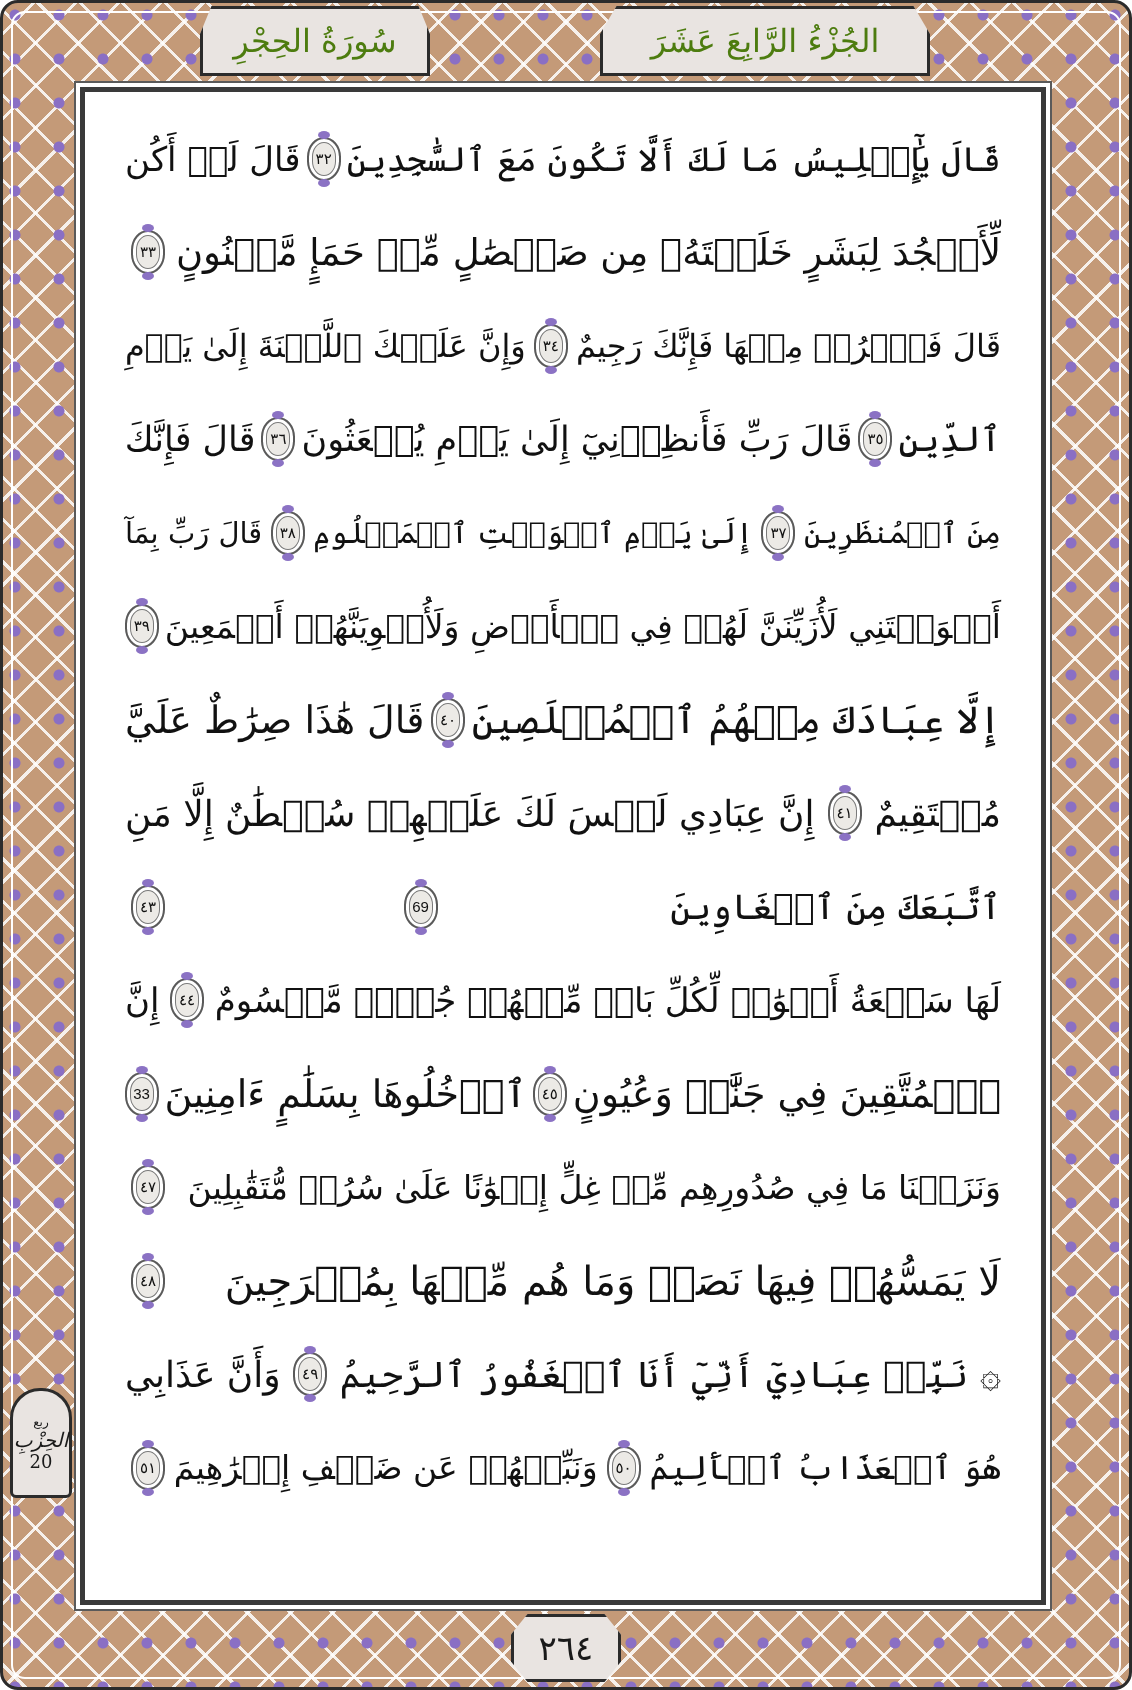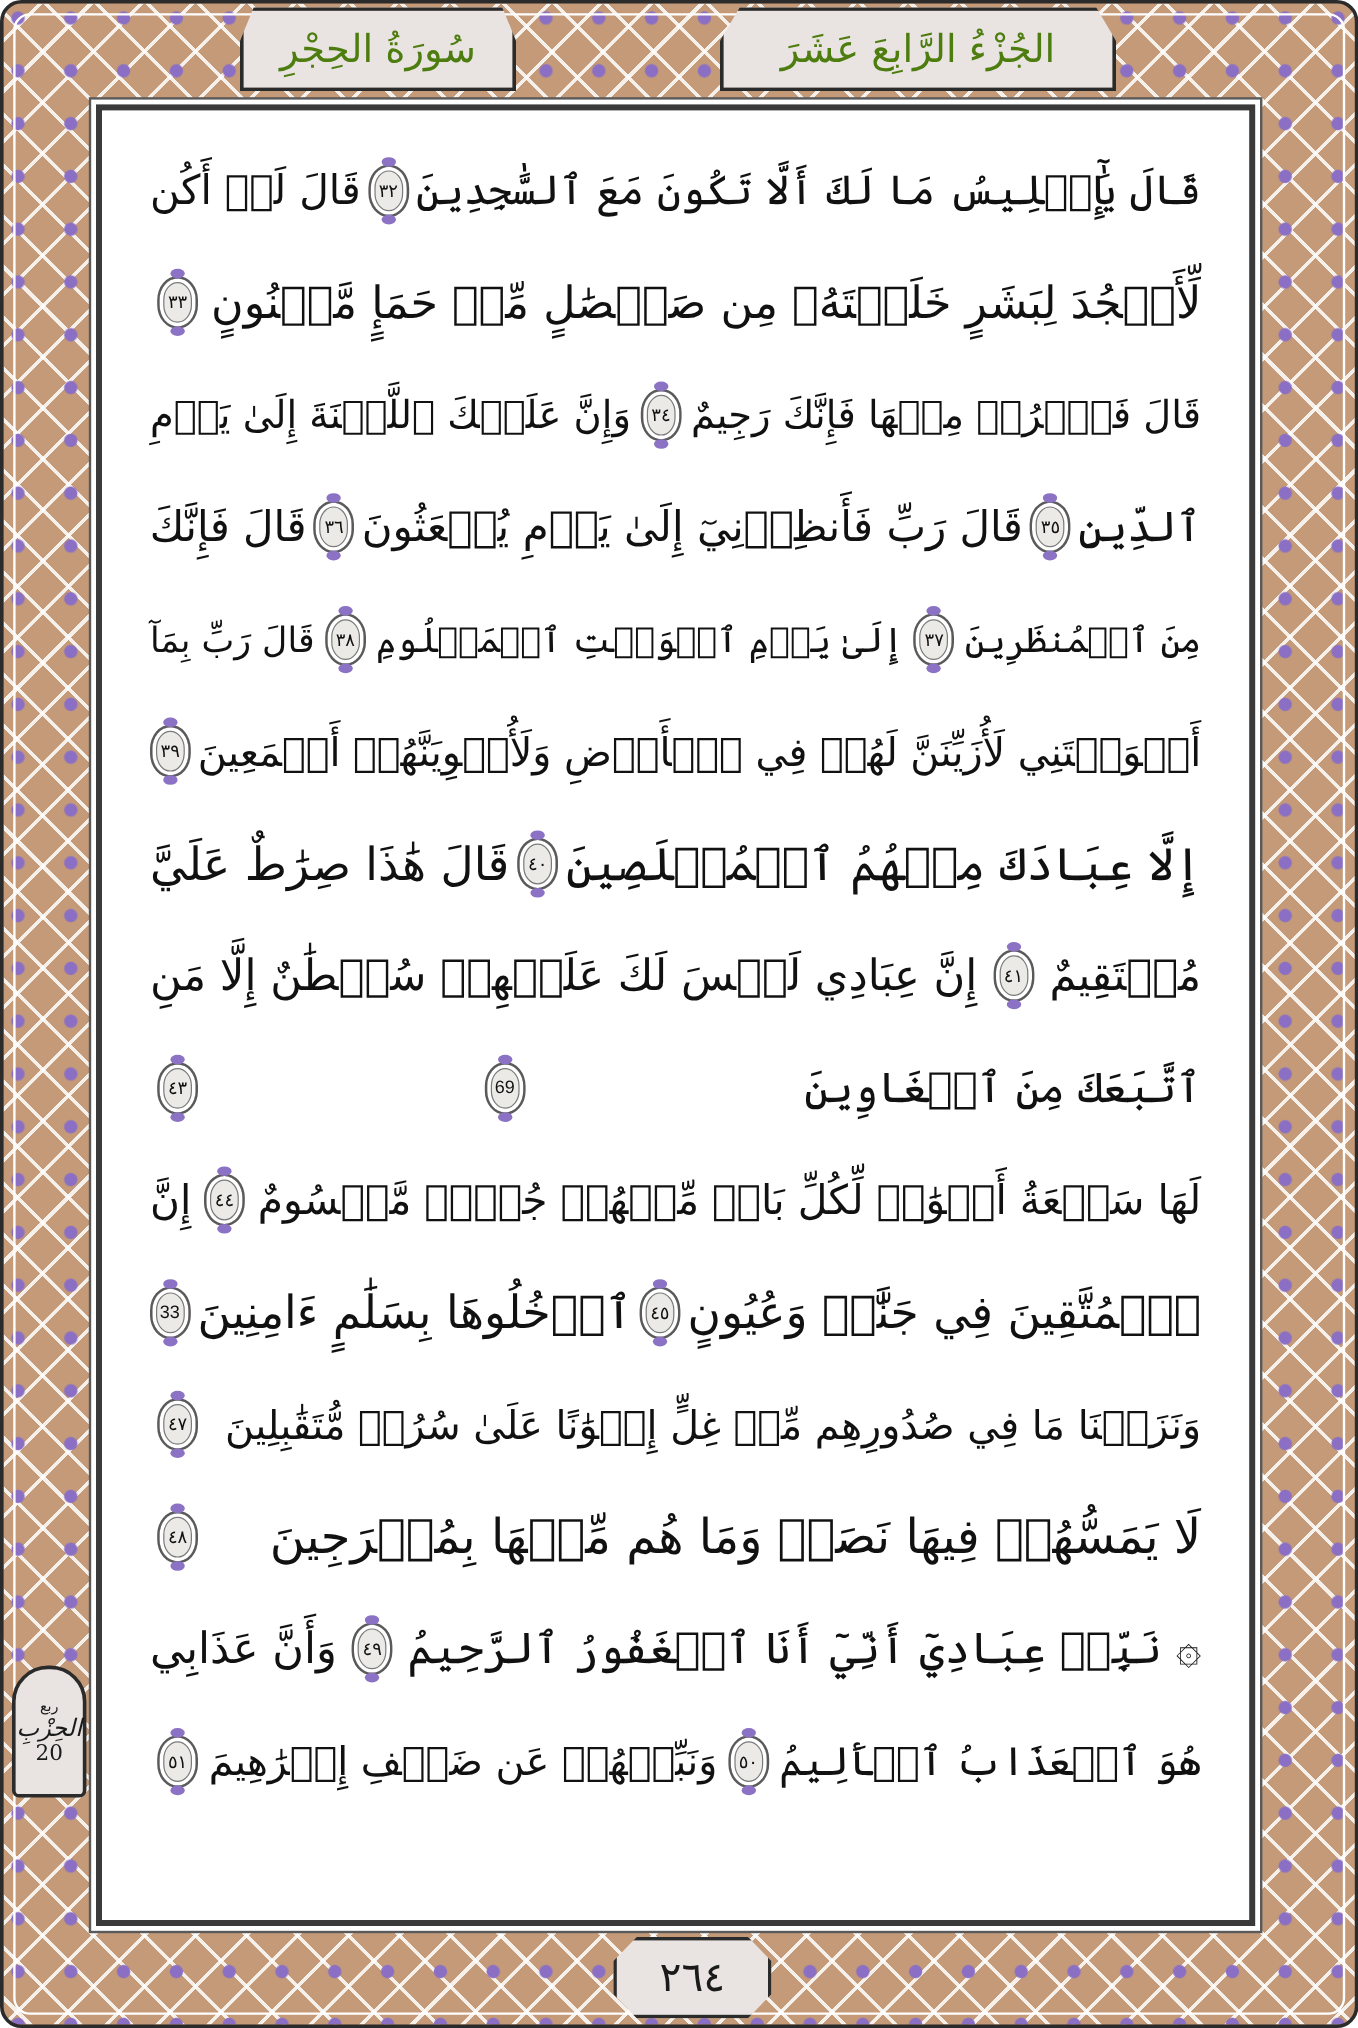--- a/index.html
+++ b/index.html
@@ -74,21 +74,21 @@
       border-radius: 30px 30px 6px 6px;
       display: flex; flex-direction: column; align-items: center; justify-content: center;
       font-family: "DejaVu Serif", serif; color: #1a1a1a; direction: rtl;
     }
     .hizb-marker .hz-q { font-size: 12px; }
     .hizb-marker .hz-l { font-size: 20px; line-height: 1.1; font-style: italic; }
     .hizb-marker .hz-n { font-size: 18px; }
 
     
     .page-number {
-      position: absolute; left: 511px; top: 1614px; width: 132px; height: 68px;
+      position: absolute; left: 511px; top: 1614px; width: 110px; height: 68px;
       background: #e9e4e1; border: 3px solid #2b2b2b;
       clip-path: polygon(15% 0, 85% 0, 100% 30%, 100% 70%, 85% 100%, 15% 100%, 0 70%, 0 30%);
       display: flex; align-items: center; justify-content: center;
       font-family: "DejaVu Sans", sans-serif; font-size: 34px; color: #1a1a1a;
     }
   </style>
 </head>
 <body>
 
 <div class="frame"></div>

